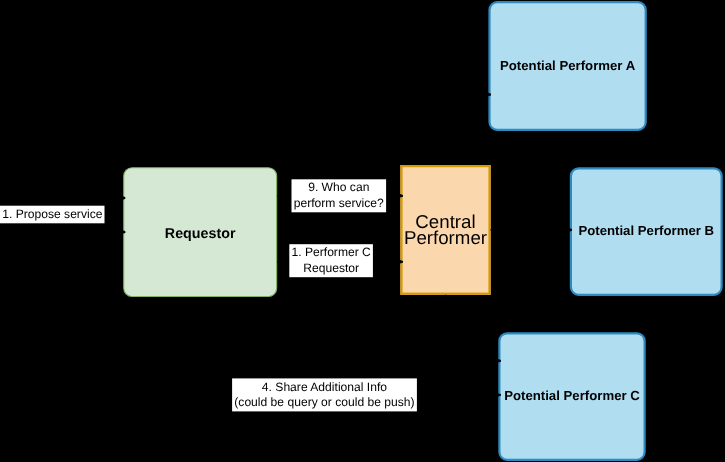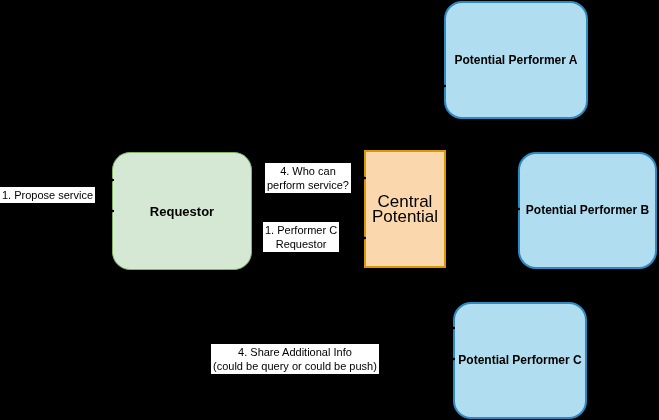--- a/index.html
+++ b/index.html
@@ -27,21 +27,21 @@
   }
   .edges path{stroke:var(--connector);stroke-width:1.5;fill:none;}
   .node{
     position:absolute;
     display:flex;align-items:center;justify-content:center;
     text-align:center;
     box-sizing:border-box;
     z-index:2;
     line-height:15px;
   }
-  .node.rounded{border-radius:18px;}
+  .node.rounded{border-radius:8px;}
   .node.green{
     background:var(--green-fill);
     border:1.5px solid var(--green-stroke);
     font-weight:bold;font-size:13px;
   }
   .node.orange{
     background:var(--orange-fill);
     border:2px solid var(--orange-stroke);
     font-weight:normal;font-size:17px;
   }
@@ -92,42 +92,42 @@
     <path d="M182,270 L182,359 L455,359" marker-end="url(#ah)"></path>
   </svg>
 
   <div class="node green rounded" id="n-requestor">
     <span>Requestor</span>
   </div>
 
   <div class="node orange" id="n-central">
     <span>
       <div>Central</div>
-      <div>Potential</div>
+      <div>Performer</div>
     </span>
   </div>
 
   <div class="node blue rounded" id="n-performer-a">
     <span>Potential Performer A</span>
   </div>
 
   <div class="node blue rounded" id="n-performer-b">
     <span>Potential Performer B</span>
   </div>
 
   <div class="node blue rounded" id="n-performer-c">
     <span>Potential Performer C</span>
   </div>
 
   <div class="edge-label" id="l-propose">
     <div>1. Propose service</div>
   </div>
 
   <div class="edge-label" id="l-whocan">
-    <div>4. Who can</div>
+    <div>9. Who can</div>
     <div>perform service?</div>
   </div>
 
   <div class="edge-label" id="l-assigned">
     <div>1. Performer C</div>
     <div>Requestor</div>
   </div>
 
   <div class="edge-label" id="l-share">
     <div>4. Share Additional Info</div>

